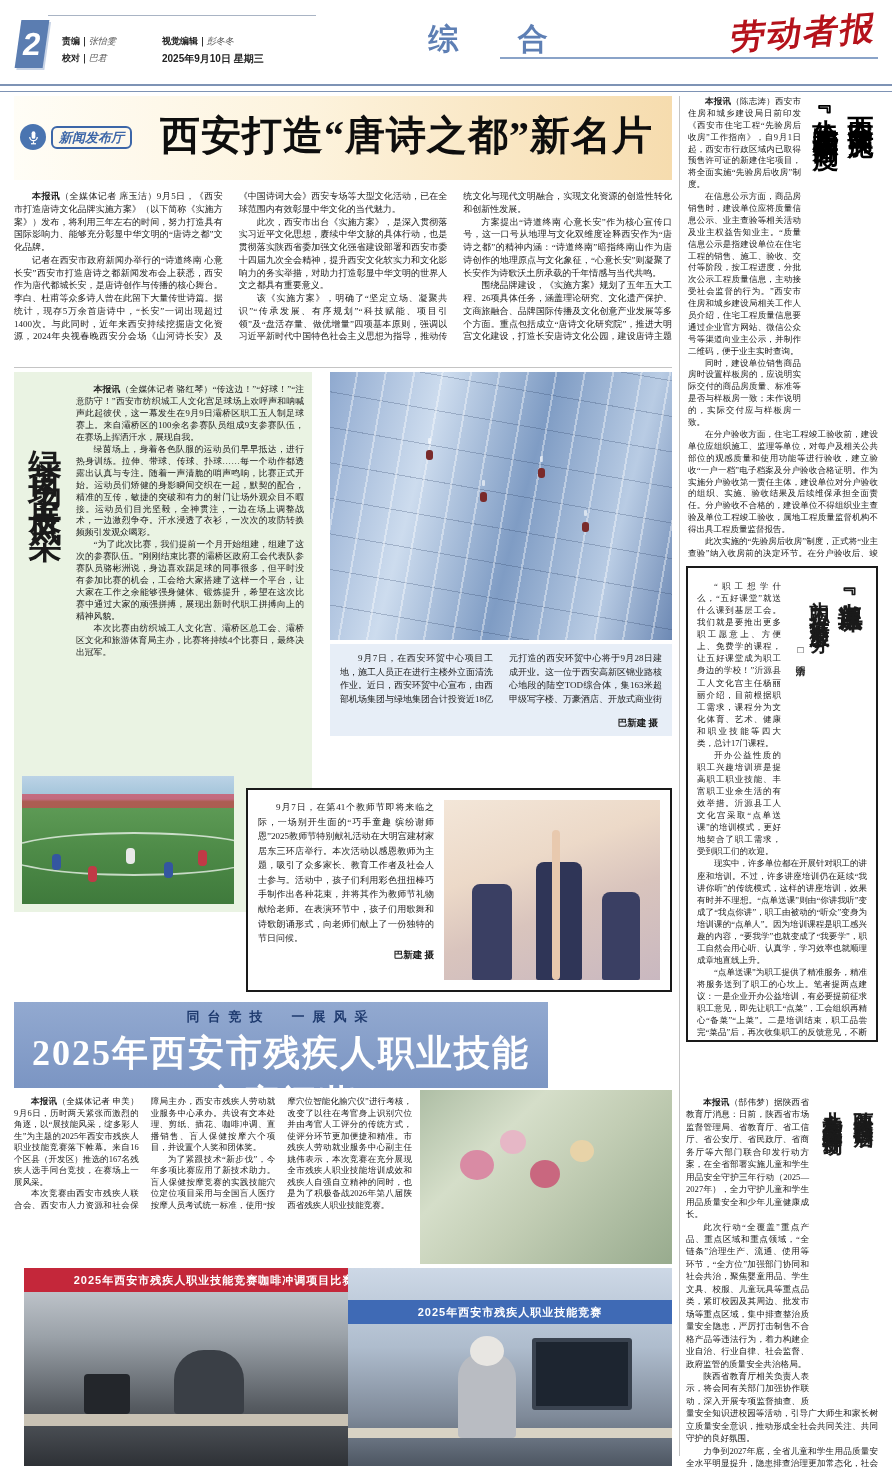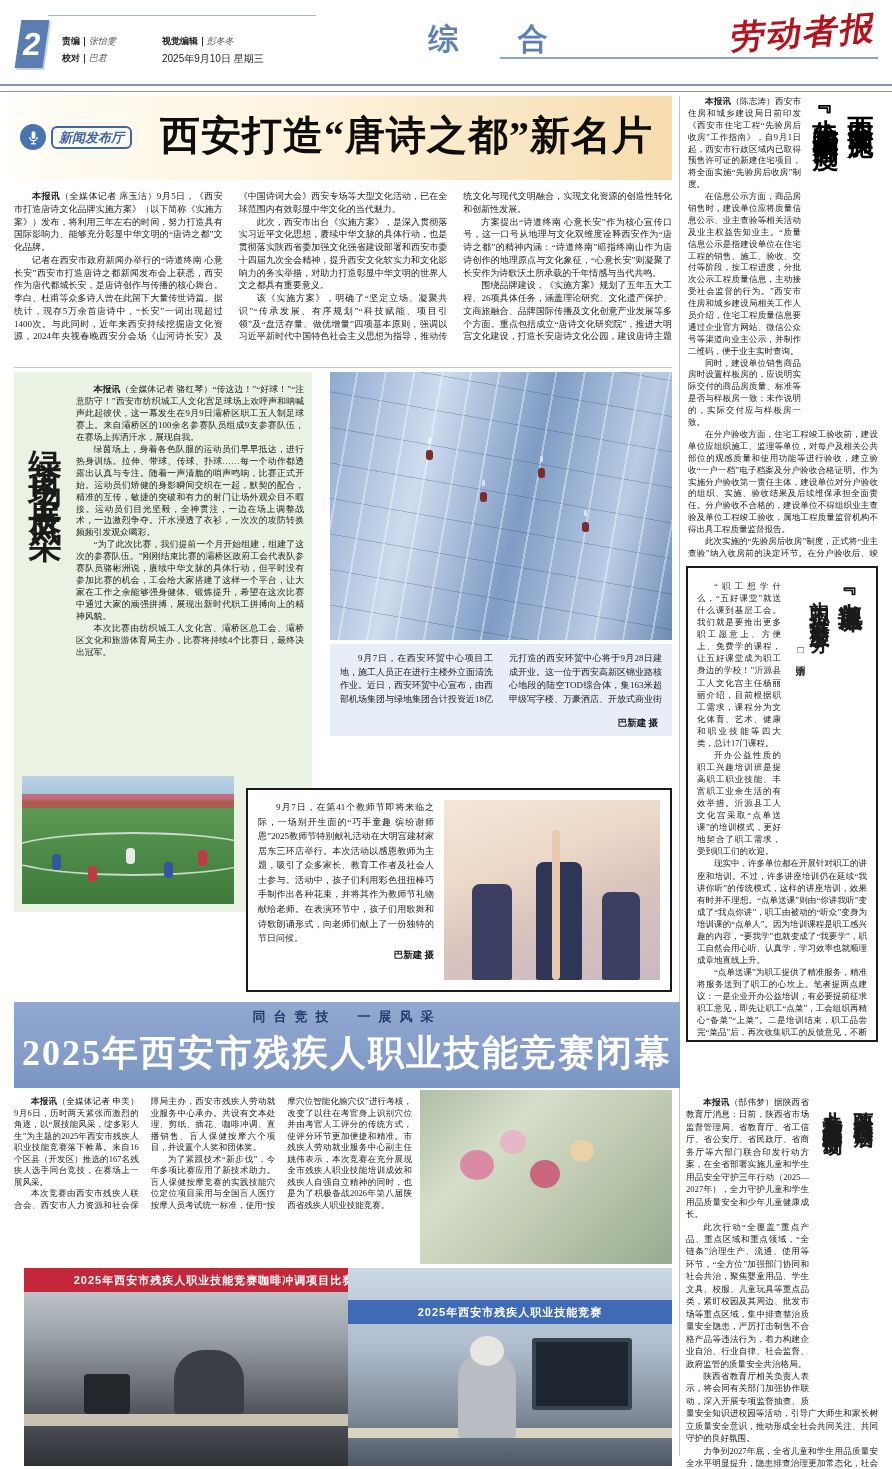--- a/index.html
+++ b/index.html
@@ -9,21 +9,21 @@
   
   .pagenum{left:18px;top:20px;width:28px;height:48px;background:#5b7db1;transform:skewX(-8deg);
            color:#fff;font:700 32px/48px "Liberation Sans",sans-serif;text-align:center;box-shadow:2px 2px 0 #c9d4e6;}
   .hd-topline{left:48px;top:15px;width:268px;height:1px;background:#a9b4c4;}
   .meta{left:62px;top:33px;width:270px;font-family:"Liberation Sans",sans-serif;}
   .meta .row{display:flex;gap:8px;height:17px;align-items:center;}
   .mlabel{font-weight:700;font-size:9px;color:#222;}
   .mname{font-size:9px;color:#555;font-style:italic;}
   .mcol1{width:92px;display:flex;}
   .mcol2{display:flex;}
-  .hdate{font-size:10px;font-weight:400;color:#222;}
+  .hdate{font-size:10px;font-weight:700;color:#222;}
   .section-title{left:0;top:22px;width:892px;text-align:center;color:#5e7fb4;
                  font:700 30px/34px "Liberation Serif",serif;letter-spacing:26px;text-indent:26px;padding-left:42px;}
   .section-underline{left:500px;top:57px;width:378px;height:2px;background:#8aa3c8;}
   .masthead{right:16px;top:12px;color:#b5121b;font:900 34px/40px "DejaVu Serif",serif;
             transform:skewX(-12deg) rotate(-4deg);letter-spacing:2px;}
   .hd-rule{left:0;top:84px;width:892px;height:5px;border-top:2px solid #7e93b5;border-bottom:1px solid #7e93b5;}
   
   .art p{margin:0;text-indent:2em;text-align:justify;}
   .lede{font-weight:700;}
   
@@ -75,21 +75,21 @@
   .kid{position:absolute;bottom:0;background:#3a3f63;border-radius:8px 8px 2px 2px;}
   .kid.arm{background:#e8c9ae;}
   
   .opbox{left:686px;top:566px;width:192px;height:476px;border:2px solid #1a1a1a;box-sizing:border-box;
          padding:12px 9px;overflow:hidden;font-size:8.5px;line-height:1.42;}
   .optitle{float:right;writing-mode:vertical-rl;height:256px;margin-left:8px;}
   .optitle .t1{display:block;font:900 25px "Liberation Serif",serif;letter-spacing:2px;}
   .optitle .t2{display:block;font:900 20px "Liberation Serif",serif;letter-spacing:4px;padding-top:6px;}
   .optitle .auth{display:block;font:400 10px "Liberation Sans",sans-serif;padding-top:64px;margin-left:4px;}
   
-  .band{left:14px;top:1002px;width:666px;height:86px;background:linear-gradient(180deg,#92a9d0,#7b95c3);}
+  .band{left:14px;top:1002px;width:534px;height:86px;background:linear-gradient(180deg,#92a9d0,#7b95c3);}
   .kicker{text-align:center;color:#1e3a6e;font:700 13px/22px "Liberation Sans",sans-serif;letter-spacing:8px;margin-top:4px;}
   .band-headline{text-align:center;color:#ffffff;font:900 36px/50px "Liberation Serif",serif;letter-spacing:2px;}
   .comp-body{left:14px;top:1096px;width:398px;height:170px;overflow:hidden;
              column-count:3;column-gap:12px;font-size:8.5px;line-height:1.36;}
   
   .flower{left:420px;top:1090px;width:252px;height:174px;overflow:hidden;
           background:linear-gradient(135deg,#aebea5 0%,#d5dec9 30%,#c2cdb4 55%,#98ab8e 100%);}
   .bloom{position:absolute;border-radius:50%;}
   .coffee{left:24px;top:1268px;width:380px;height:198px;overflow:hidden;background:linear-gradient(180deg,#cfd4da 0%,#9aa1a8 35%,#565b61 70%,#2e3136 100%);}
   .pbanner{position:absolute;left:0;top:0;width:100%;height:24px;color:#fff;
@@ -177,21 +177,21 @@
   <p>同时，建设单位销售商品房时设置样板房的，应说明实际交付的商品房质量、标准等是否与样板房一致；未作说明的，实际交付应与样板房一致。</p>
   <p>在分户验收方面，住宅工程竣工验收前，建设单位应组织施工、监理等单位，对每户及相关公共部位的观感质量和使用功能等进行验收，建立验收“一户一档”电子档案及分户验收合格证明。作为实施分户验收第一责任主体，建设单位对分户验收的组织、实施、验收结果及后续维保承担全面责任。分户验收不合格的，建设单位不得组织业主查验及单位工程竣工验收，属地工程质量监督机构不得出具工程质量监督报告。</p>
   <p>此次实施的“先验房后收房”制度，正式将“业主查验”纳入收房前的决定环节。在分户验收后、竣工验收前，建设单位组织业主对其所购商品房进行质量查验。业主查验遵循自愿原则，可邀请或委托他人参与查验。</p>
 </div>
 
 <div class="abs greenbox">
   <div class="fb-inner art">
     <div class="fb-title">绿茵场上展风采</div>
     <p><b class="lede">本报讯</b><span>（全媒体记者 骆红琴）“传这边！”“好球！”“注意防守！”西安市纺织城工人文化宫足球场上欢呼声和呐喊声此起彼伏，这一幕发生在9月9日灞桥区职工五人制足球赛上。来自灞桥区的100余名参赛队员组成9支参赛队伍，在赛场上挥洒汗水，展现自我。</span></p>
     <p>绿茵场上，身着各色队服的运动员们早早抵达，进行热身训练。拉伸、带球、传球、扑球……每一个动作都透露出认真与专注。随着一声清脆的哨声鸣响，比赛正式开始。运动员们矫健的身影瞬间交织在一起，默契的配合，精准的互传，敏捷的突破和有力的射门让场外观众目不暇接。运动员们目光坚毅，全神贯注，一边在场上调整战术，一边激烈争夺。汗水浸透了衣衫，一次次的攻防转换频频引发观众喝彩。</p>
-    <p>“为了此次比赛，我们提前一个月开始组建，组建了这次的参赛队伍。”刚刚结束比赛的灞桥区政府工会代表队参赛队员骆彬洲说，赓续中华文脉的具体行动，但平时没有参加比赛的机会，工会给大家搭建了这样一个平台，让大家在工作之余能够强身健体、锻炼提升，希望在这次比赛中通过大家的顽强拼搏，展现出新时代职工拼搏向上的精神风貌。</p>
+    <p>“为了此次比赛，我们提前一个月开始组建，组建了这次的参赛队伍。”刚刚结束比赛的灞桥区政府工会代表队参赛队员骆彬洲说，身边喜欢踢足球的同事很多，但平时没有参加比赛的机会，工会给大家搭建了这样一个平台，让大家在工作之余能够强身健体、锻炼提升，希望在这次比赛中通过大家的顽强拼搏，展现出新时代职工拼搏向上的精神风貌。</p>
     <p>本次比赛由纺织城工人文化宫、灞桥区总工会、灞桥区文化和旅游体育局主办，比赛将持续4个比赛日，最终决出冠军。</p>
   </div>
   <div class="soccer">
     <span class="banner"></span>
     <span class="fieldline"></span>
     <span class="pl" style="left:30px;bottom:34px;background:#3456a0;"></span>
     <span class="pl" style="left:66px;bottom:22px;background:#c03a46;"></span>
     <span class="pl" style="left:104px;bottom:40px;background:#e9e9e9;"></span>
     <span class="pl" style="left:142px;bottom:26px;background:#3456a0;"></span>
     <span class="pl" style="left:176px;bottom:38px;background:#c03a46;"></span>

